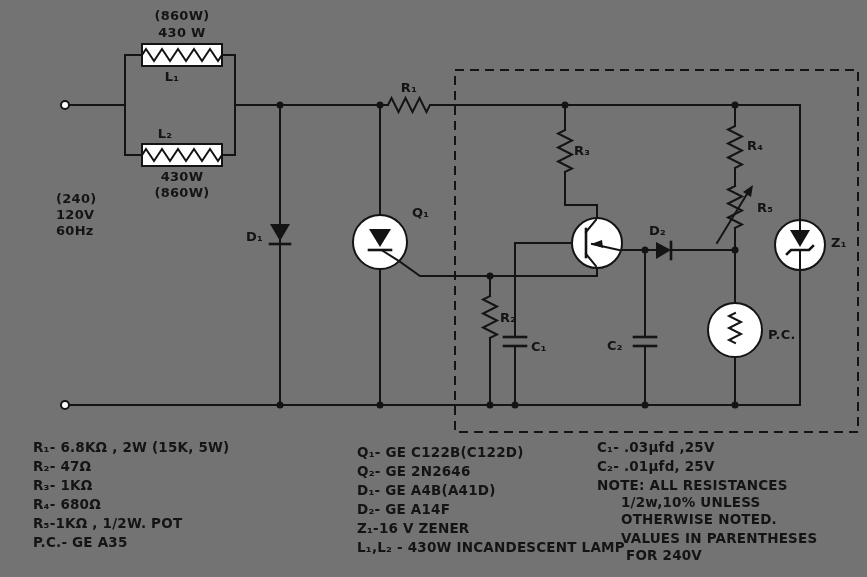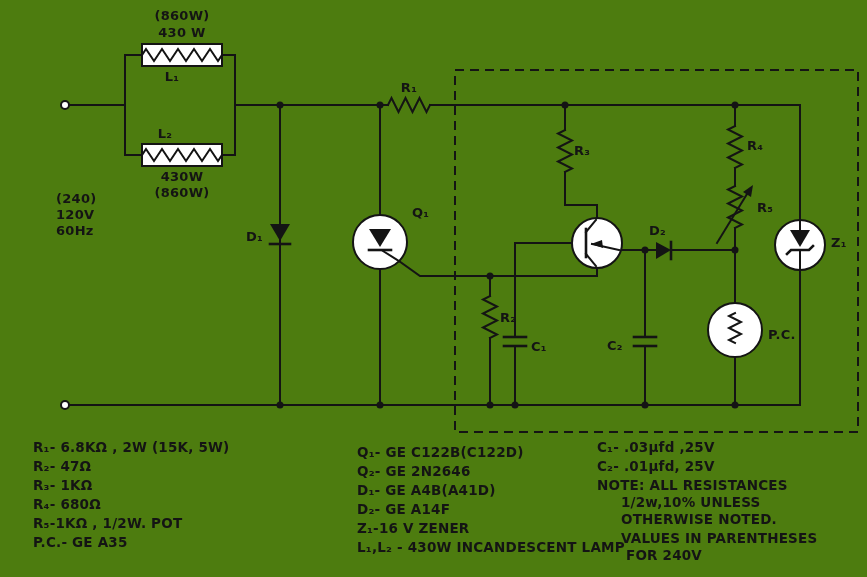--- a/index.html
+++ b/index.html
@@ -1,16 +1,16 @@
 <!DOCTYPE html>
 <html><head>
 <meta charset="utf-8">
 <style>
   html,body{margin:0;padding:0;background:#ffffff;}
-  .stage{position:relative;width:867px;height:577px;background:#4d7c0f;overflow:hidden;}
+  .stage{position:relative;width:867px;height:577px;background:#737373;overflow:hidden;}
   svg{display:block;}
   .lbl{font:bold 13px "DejaVu Sans",sans-serif;fill:#141414;letter-spacing:.3px;}
   .list{font:bold 13.5px "DejaVu Sans",sans-serif;fill:#141414;letter-spacing:.2px;}
   .wire{stroke:#141414;stroke-width:2;fill:none;stroke-linecap:square;}
   .thick{stroke:#141414;stroke-width:2.6;fill:none;stroke-linecap:square;}
   .solid{fill:#141414;stroke:none;}
   .node{fill:#141414;stroke:none;}
   .term{fill:#ffffff;stroke:#141414;stroke-width:2;}
   .comp{fill:#ffffff;stroke:#141414;stroke-width:2;}
   .dash{fill:none;stroke:#141414;stroke-width:2;stroke-dasharray:9 6;}

